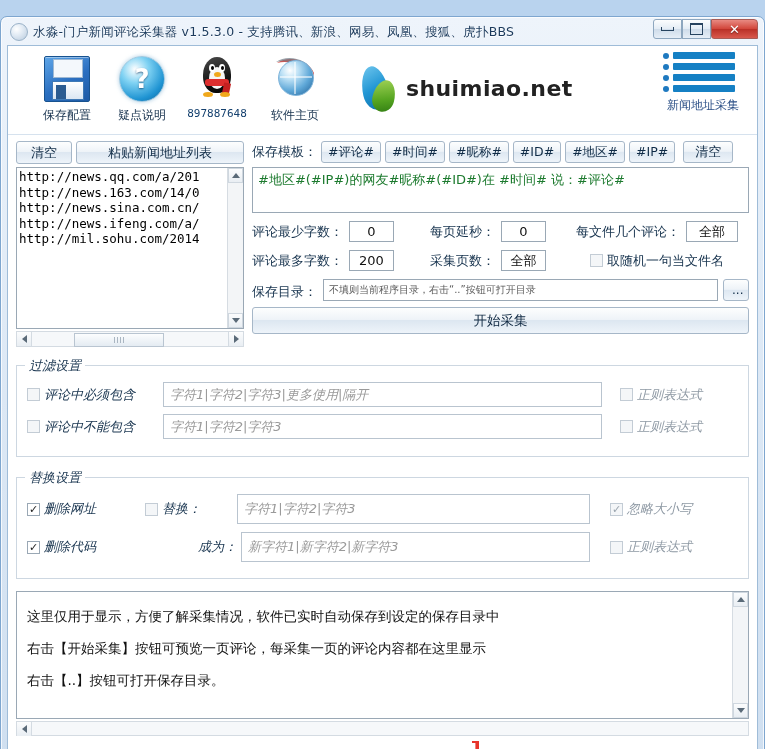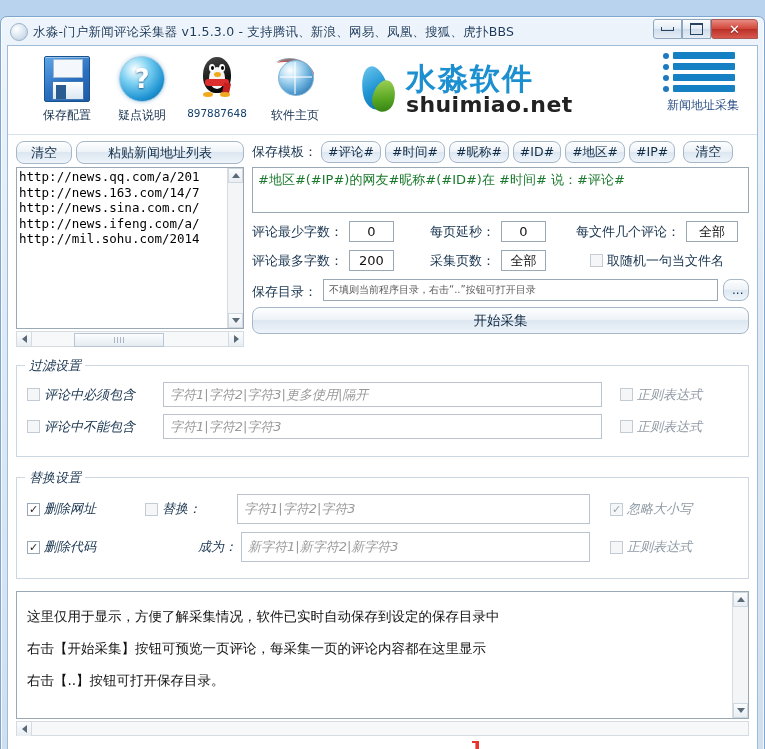--- a/index.html
+++ b/index.html
@@ -127,21 +127,21 @@
   .nl-row{display:flex;align-items:center;}
   .nl-dot{width:6px;height:6px;border-radius:50%;background:#1e79c0;margin-right:4px;}
   .nl-bar{width:62px;height:7px;background:#1580c4;border-radius:1px;}
   .nl-lbl{margin-top:5px;font-size:12px;color:#2b4f86;white-space:nowrap;}
 
   
   .main{position:relative;padding:6px 8px 0 8px;}
 
   .row{display:flex;}
   .btn{
-    border:1px solid #a6b7c8;border-radius:8px;
+    border:1px solid #a6b7c8;border-radius:3px;
     background:linear-gradient(180deg,#fdfefe 0%,#eef3f8 47%,#dde7f1 50%,#eef4fa 100%);
     font-size:13px;color:#0f2b46;padding:2px 8px;box-sizing:border-box;
     text-align:center;white-space:nowrap;cursor:default;
     font-family:"DejaVu Sans","Liberation Sans",sans-serif;
   }
 
   .left-col{width:228px;flex:0 0 auto;}
   .btnrow{display:flex;gap:4px;}
   .btn-clear-left{width:56px;height:23px;line-height:17px;}
   .btn-paste{flex:1;height:23px;line-height:17px;}
@@ -327,21 +327,20 @@
         </div>
         <div class="lbl">软件主页</div>
       </div>
 
       <div class="logo">
         <div class="logo-drop">
           <div class="drop-blue"></div>
             <div class="drop-green"></div>
         </div>
         <div class="logo-txt">
-          <div class="logo-cn">水淼软件</div>
           <div class="logo-en">shuimiao.net</div>
         </div>
       </div>
 
       <div class="newslink">
         <div class="nl-rows">
           <div class="nl-row">
               <div class="nl-dot"></div>
               <div class="nl-bar"></div>
             </div>
@@ -367,21 +366,21 @@
       <div class="row">
 
         <div class="left-col">
           <div class="btnrow">
             <div class="btn btn-clear-left">清空</div>
             <div class="btn btn-paste">粘贴新闻地址列表</div>
           </div>
           <div class="listbox">
             <div class="list-inner">
               <div class="url">http://news.qq.com/a/201</div>
-              <div class="url">http://news.163.com/14/7</div>
+              <div class="url">http://news.163.com/14/0</div>
               <div class="url">http://news.sina.com.cn/</div>
               <div class="url">http://news.ifeng.com/a/</div>
               <div class="url">http://mil.sohu.com/2014</div>
             </div>
             <div class="vscroll">
               <div class="vsb-btn">
                   <span class="arr up"></span>
                 </div>
               <div class="vsb-btn bot">
                   <span class="arr down"></span>

